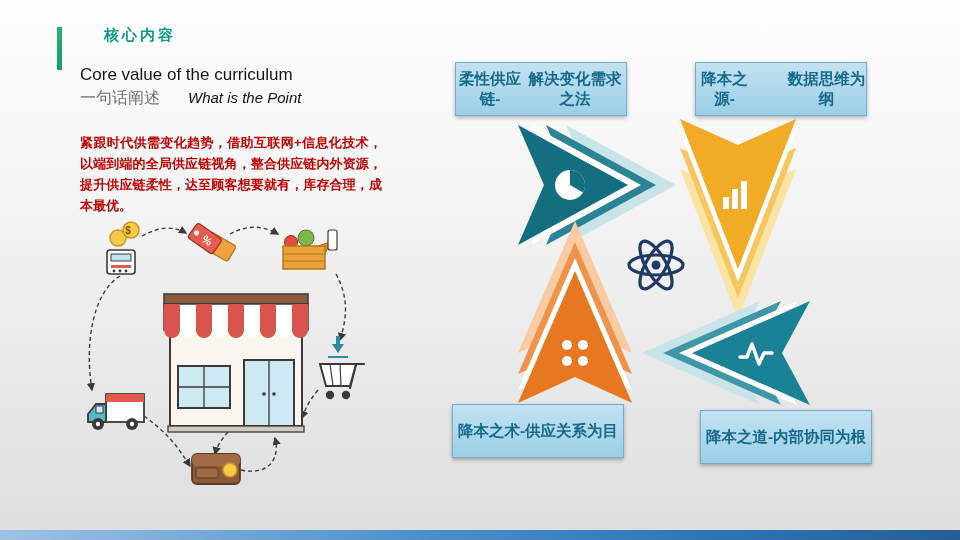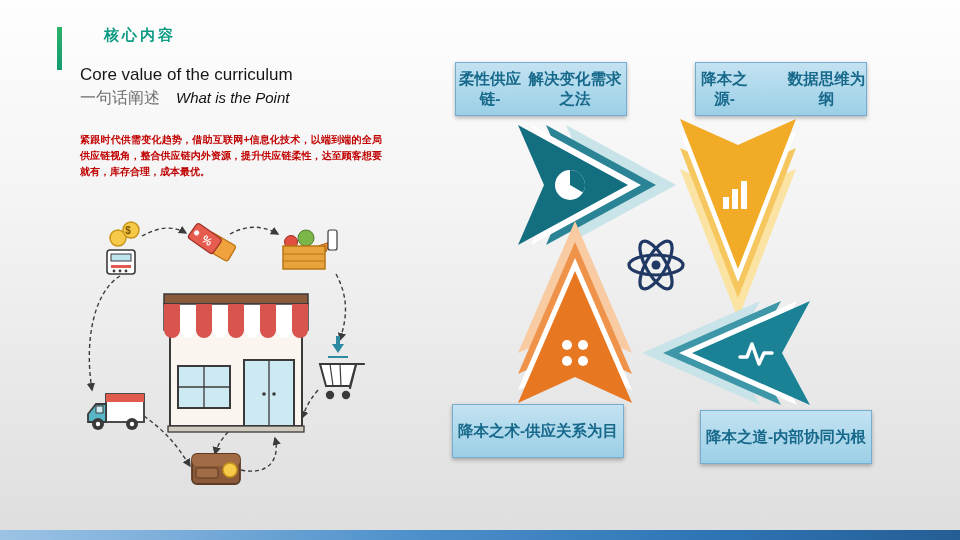--- a/index.html
+++ b/index.html
@@ -7,24 +7,24 @@
     position:relative;width:960px;height:540px;margin:0 auto;overflow:hidden;
     background:linear-gradient(180deg,#fefefe 0%,#f3f3f3 40%,#dedede 100%);
     font-family:"Liberation Sans","DejaVu Sans",sans-serif;
   }
   .accent-bar{position:absolute;left:57px;top:27px;width:5px;height:43px;
     background:linear-gradient(180deg,#2bb26a,#149b72);}
   .title-zh{position:absolute;left:80px;top:26px;font-size:15px;font-weight:bold;
     color:#0e9b84;letter-spacing:3px;margin-left:24px;}
   .title-en{position:absolute;left:80px;top:45px;font-size:17px;color:#161616;margin-top:20px;}
   .intro{position:absolute;left:80px;top:88px;font-size:16px;}
-  .intro .zh{color:#6e6e6e;margin-right:16px;}
+  .intro .zh{color:#6e6e6e;margin-right:28px;}
   .intro .en{color:#111;font-size:15px;font-style:italic;}
   .body-text{position:absolute;left:80px;top:132px;width:302px;
-    font-size:10px;font-weight:bold;color:#c00000;line-height:1.62;text-align:justify;}
+    font-size:13px;font-weight:bold;color:#c00000;line-height:1.62;text-align:justify;}
   .illustration{position:absolute;left:78px;top:218px;}
   .diagram-svg{position:absolute;left:440px;top:55px;}
   .dlabel{
     position:absolute;width:170px;height:52px;display:flex;flex-direction:row;
     justify-content:center;align-items:center;text-align:center;
     background:linear-gradient(180deg,#c3e2f2,#9bcfe6);
     border:1px solid #74add0;box-shadow:0 2px 4px rgba(0,0,0,.28);
     color:#17698b;font-weight:bold;font-size:15.5px;line-height:1.32;}
   .dlabel .l1,.dlabel .l2{display:block;}
   .b1{left:455px;top:62px;}

